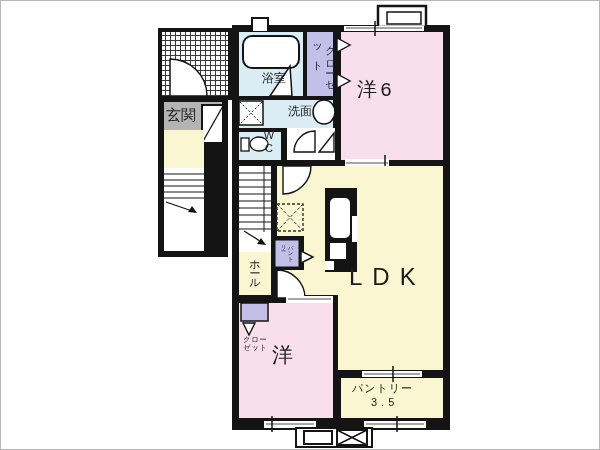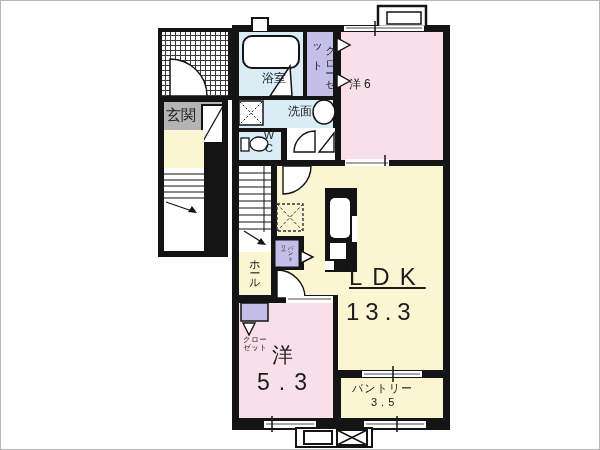--- a/index.html
+++ b/index.html
@@ -9,25 +9,25 @@
     box-shadow:inset 0 0 0 1px #b7b7b7;overflow:hidden;
   }
   #plan-svg{position:absolute;left:0;top:0;}
   .lbl{position:absolute;white-space:nowrap;color:#1b1b1b;}
   .vtext{writing-mode:vertical-rl;text-orientation:upright;white-space:normal;}
   .lbl-genkan{left:166px;top:106px;font-size:15px;}
   .lbl-bath{left:246px;top:70px;font-size:12px;margin-left:16px;}
   .lbl-closet-top{left:307px;top:38px;width:30px;height:58px;font-size:10.5px;letter-spacing:3px;line-height:13px;}
   .lbl-washroom{left:276px;top:103px;font-size:12px;margin-left:12px;}
   .lbl-wc{left:263px;top:129px;font-size:11px;letter-spacing:1px;height:32px;}
-  .lbl-yo6{left:349px;top:76px;font-size:12px;letter-spacing:3px;}
+  .lbl-yo6{left:357px;top:76px;font-size:20px;letter-spacing:3px;font-family:Liberation Mono, monospace;}
   .lbl-hall{left:247px;top:252px;font-size:11px;letter-spacing:3px;height:46px;}
   .lbl-pantry{left:281px;top:241px;font-size:5.5px;height:24px;}
   .lbl-closet-bottom{left:243px;top:304px;font-size:7.5px;line-height:8px;white-space:pre-line;letter-spacing:0.5px;margin-top:32px;}
-  .lbl-ldk{left:349px;top:263px;font-size:24px;letter-spacing:10px;text-decoration:underline;}
+  .lbl-ldk{left:349px;top:263px;font-size:24px;letter-spacing:10px;}
   .lbl-ldk-size{left:346px;top:298px;font-size:24px;letter-spacing:6px;}
   .lbl-yo53{left:272px;top:341px;font-size:21px;}
   .lbl-yo53-size{left:257px;top:369px;font-size:23px;letter-spacing:9px;}
   .lbl-sunroom{left:352px;top:381px;font-size:11px;letter-spacing:1px;}
   .lbl-sunroom-size{left:371px;top:396px;font-size:11px;letter-spacing:4px;}
 </style>
 </head>
 <body style="--wall: #141414; --room_pink: #f9dfe9; --room_yellow: #fbf6d2; --room_blue: #daedf5; --closet_purple: #c4bfe9; --genkan_gray: #b4b4b4; --window_line: #8a8a8a; --floor_white: #ffffff;">
 
 <div id="stage">
@@ -147,19 +147,17 @@
 <div class="lbl lbl-bath">浴室</div>
 <div class="lbl lbl-closet-top vtext">クローゼット</div>
 <div class="lbl lbl-washroom">洗面</div>
 <div class="lbl lbl-wc vtext">WC</div>
 <div class="lbl lbl-yo6">洋6</div>
 <div class="lbl lbl-hall vtext">ホール</div>
 <div class="lbl lbl-pantry vtext">パントリー</div>
 <div class="lbl lbl-closet-bottom">クロー
 ゼット</div>
 <div class="lbl lbl-ldk">LDK</div>
-<div class="lbl lbl-ldk-size">13.3</div>
 <div class="lbl lbl-yo53">洋</div>
-<div class="lbl lbl-yo53-size">5.3</div>
 <div class="lbl lbl-sunroom">パントリー</div>
 <div class="lbl lbl-sunroom-size">3.5</div>
 
 </div>
 
 </body></html>

